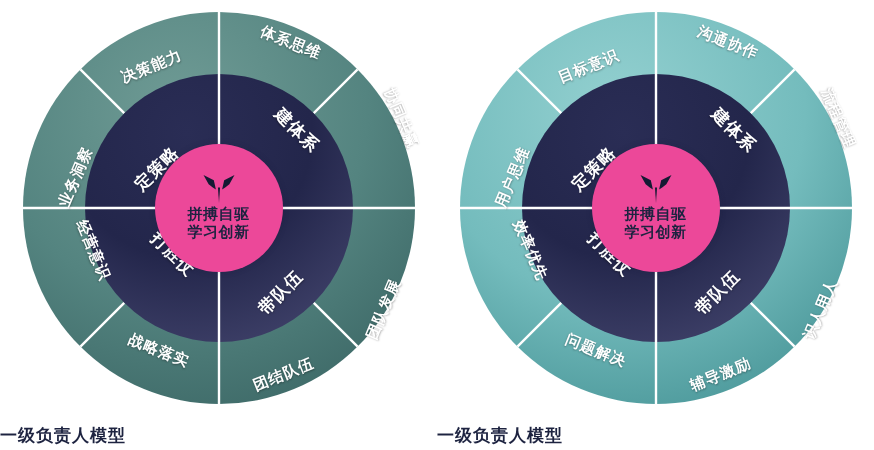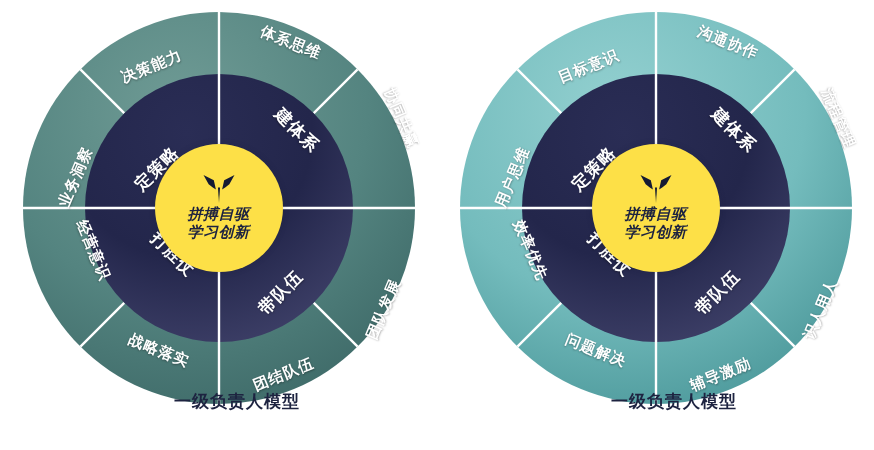--- a/index.html
+++ b/index.html
@@ -20,42 +20,40 @@
     position:absolute;
     left:50%;top:8px;
     transform:translateX(-50%);
     width:400px;height:400px;
   }
   .wheel svg{display:block;width:400px;height:400px;}
 
   .caption{
     position:absolute;
     left:0;right:0;
-    top:390px;
-    text-align:center;
+    top:424px;
+    text-align:left;
     font-size:17px;
     font-weight:bold;
     letter-spacing:1px;
     color:#1d2340;
     font-family:"DejaVu Sans","Liberation Sans",sans-serif;
-    padding-left:37px;
   }
 
   
   .hub{
     position:absolute;
     left:50%;top:50%;
     width:128px;height:128px;
     margin-left:-64px;margin-top:-64px;
     border-radius:50%;
-    background:#fde047;
+    background:#ec4899;
     display:flex;flex-direction:column;
     align-items:center;justify-content:center;
     box-shadow:0 0 6px rgba(20,25,55,.18);
-    font-style:italic;
   }
   .hub .logo{
     width:34px;height:30px;
     margin-bottom:2px;
   }
   .hub .hubtext{
     text-align:center;
     color:#1d2340;
     font-size:15px;
     font-weight:bold;

